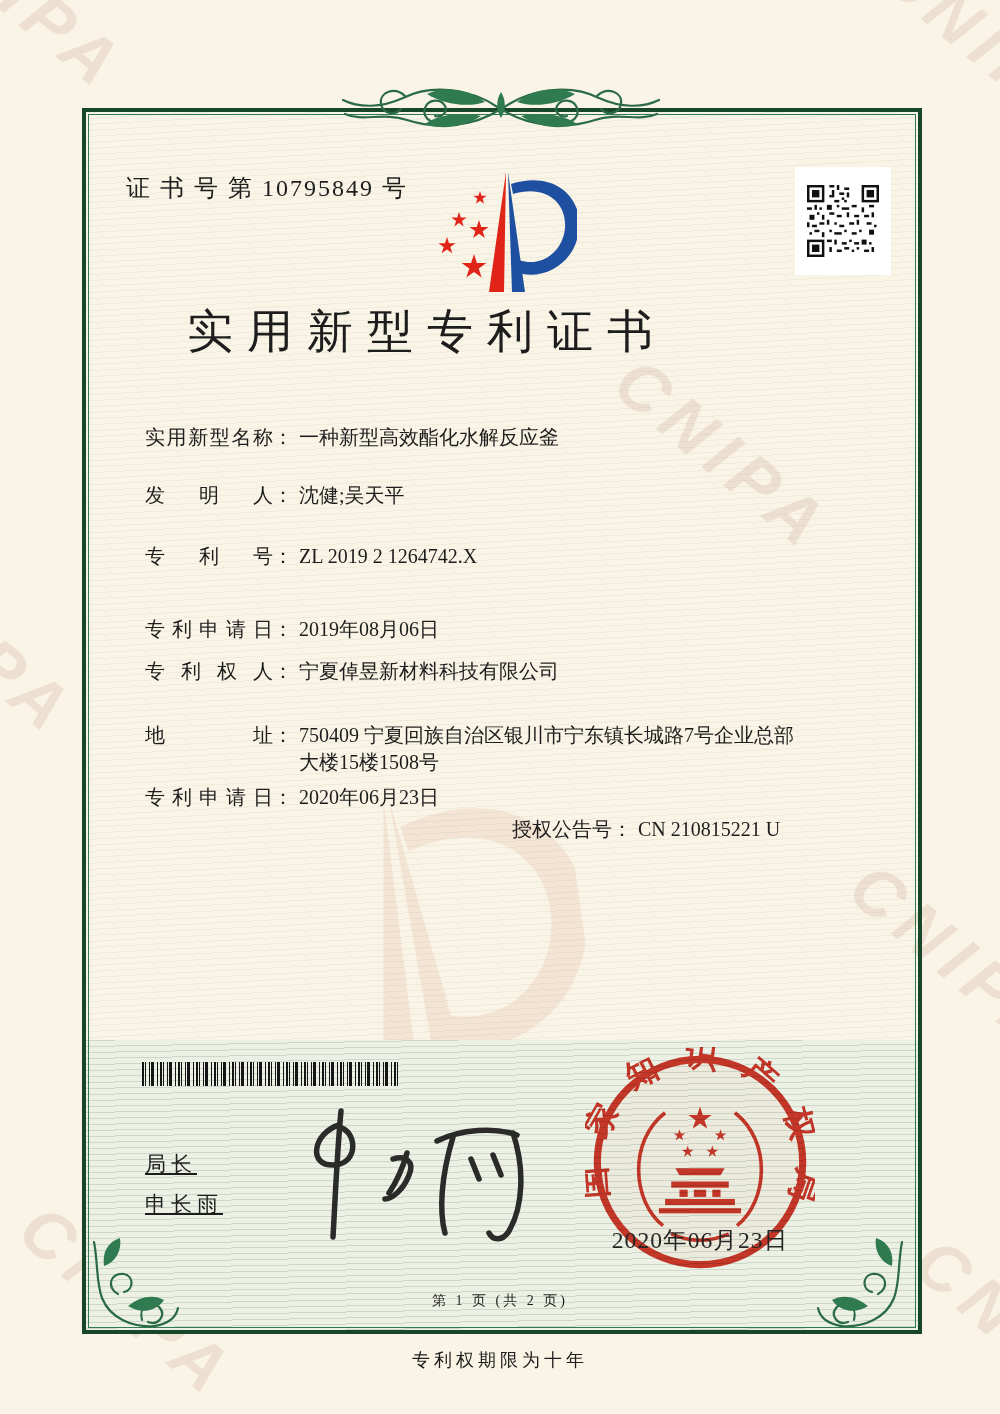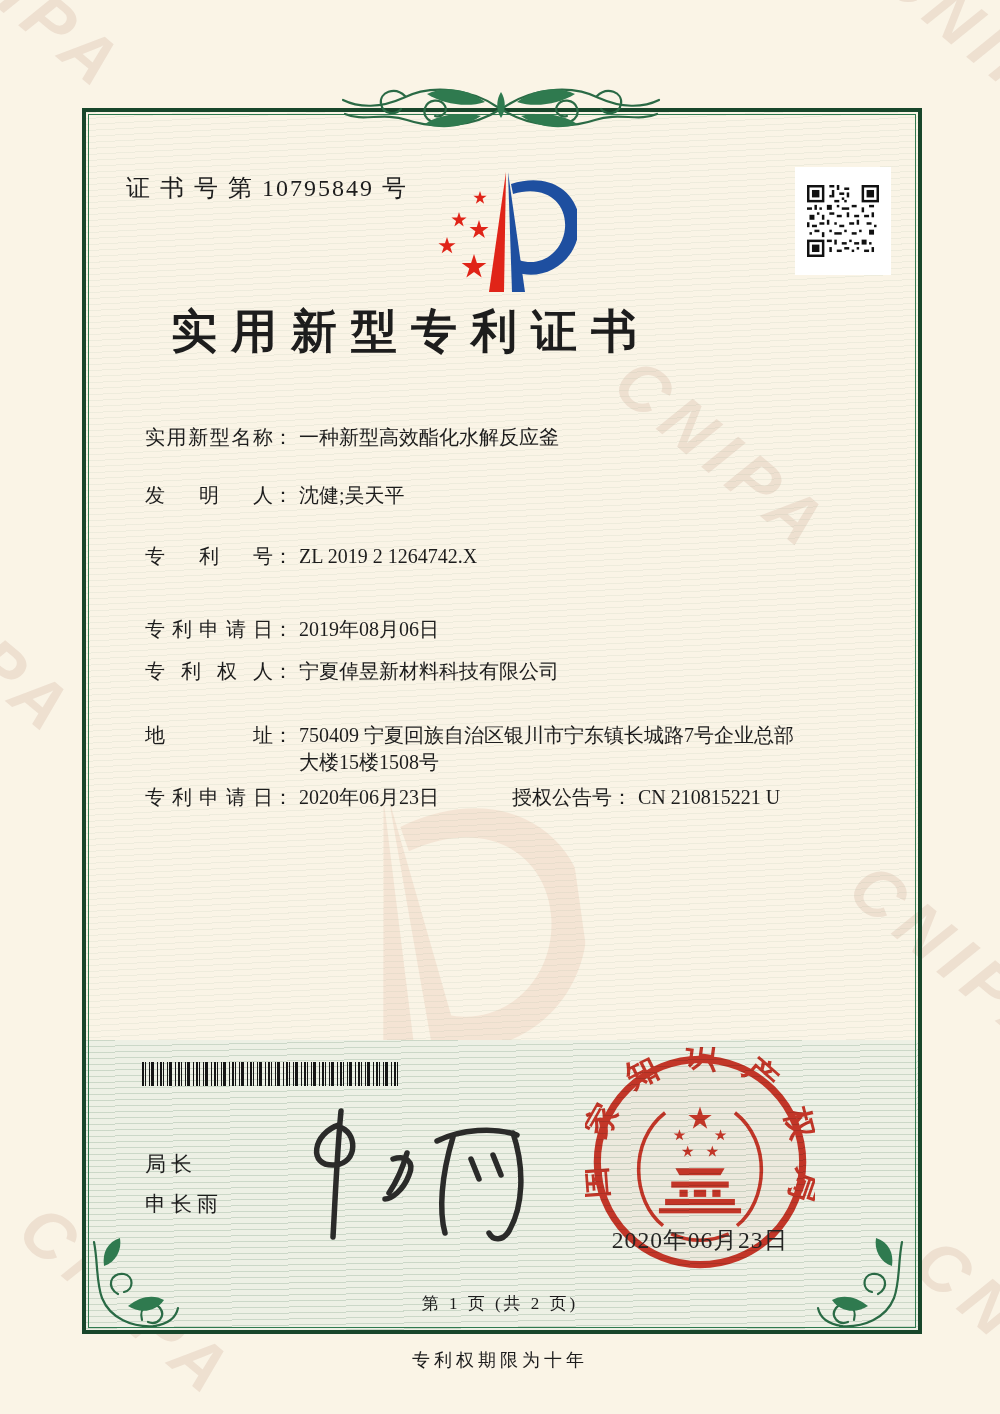--- a/index.html
+++ b/index.html
@@ -31,22 +31,22 @@
     background:repeating-linear-gradient(177deg,rgba(150,175,150,0.12) 0 1px,transparent 1px 6px);
   }
   .waves-strong{
     position:absolute;left:0;right:0;bottom:0;height:290px;
     background-color:#edf0e5;
     background-image:repeating-linear-gradient(179deg,rgba(140,170,145,0.35) 0 1px,transparent 1px 6px);
   }
   
   .cert-no{left:126px;top:172px;font-size:24px;letter-spacing:2px;z-index:5;}
   .title{
-    left:0;top:301px;width:808px;text-align:center;
-    font-size:46px;font-weight:bold;letter-spacing:14px;text-indent:14px;z-index:5;
+    left:16px;top:301px;width:808px;text-align:center;
+    font-size:46px;font-weight:normal;letter-spacing:14px;text-indent:14px;z-index:5;
   }
   .frow{left:145px;font-size:20px;z-index:5;white-space:nowrap;}
   .flabel{display:inline-block;width:128px;text-align:justify;text-align-last:justify;}
   .fval{margin-left:6px;}
   .fval.pre{display:inline-block;white-space:pre-line;vertical-align:top;max-width:620px;}
   .frow2{left:512px;font-size:20px;z-index:5;white-space:nowrap;}
   .paras{
     left:128px;top:828px;width:768px;font-size:18.5px;line-height:29px;
     text-align:justify;z-index:5;
   }
@@ -54,24 +54,24 @@
   
   .barcode{
     left:142px;top:1062px;width:257px;height:24px;z-index:5;
     background:repeating-linear-gradient(90deg,
       #151515 0 2px,transparent 2px 3px,
       #151515 3px 4px,transparent 4px 7px,
       #151515 7px 8px,transparent 8px 9px,
       #151515 9px 12px,transparent 12px 15px,
       #151515 15px 16px,transparent 16px 18px);
   }
-  .signer{left:145px;font-size:21px;letter-spacing:5px;z-index:5;}
+  .signer{left:145px;font-size:21px;letter-spacing:5px;z-index:5;text-decoration:underline;}
   .sig{left:295px;top:1103px;z-index:5;}
   .seal{left:585px;top:1047px;z-index:6;mix-blend-mode:multiply;opacity:.93;}
-  .pageinfo{left:82px;top:1292px;width:836px;text-align:center;font-size:17px;letter-spacing:3px;z-index:5;}
+  .pageinfo{left:82px;top:1292px;width:836px;text-align:center;font-size:14px;letter-spacing:3px;z-index:5;}
   .note{left:0;top:1348px;width:1000px;text-align:center;font-size:18px;letter-spacing:4px;z-index:5;}
   .logo{left:427px;top:168px;z-index:5;}
   .ghost{left:205px;top:788px;z-index:1;opacity:.35;transform:rotate(-8deg);}
   .qr{left:795px;top:167px;width:96px;height:108px;background:#fff;z-index:5;
       display:flex;align-items:center;justify-content:center;}
   .ornament-top{left:331px;top:78px;z-index:3;}
   .corner{z-index:3;}
 </style>
 </head>
 <body>
@@ -264,21 +264,21 @@
 <div class="abs frow" style="top:658px;">
   <span class="flabel">专利权人</span><span>：</span><span class="fval">宁夏倬昱新材料科技有限公司</span>
 </div>
 <div class="abs frow" style="top:722px;">
   <span class="flabel">地址</span><span>：</span><span class="fval pre">750409 宁夏回族自治区银川市宁东镇长城路7号企业总部
 大楼15楼1508号</span>
 </div>
 <div class="abs frow" style="top:784px;">
   <span class="flabel">专利申请日</span><span>：</span><span class="fval">2020年06月23日</span>
 </div>
-<div class="abs frow2" style="top:784px;">
+<div class="abs frow2" style="top:816px;">
   <span>授权公告号</span><span>：</span><span class="fval">CN 210815221 U</span>
 </div>
 
 <div class="abs paras">
 </div>
 
 <div class="abs barcode"></div>
 
 <div class="abs signer" style="top:1150px;">局长</div>
 <div class="abs signer" style="top:1190px;">申长雨</div>

